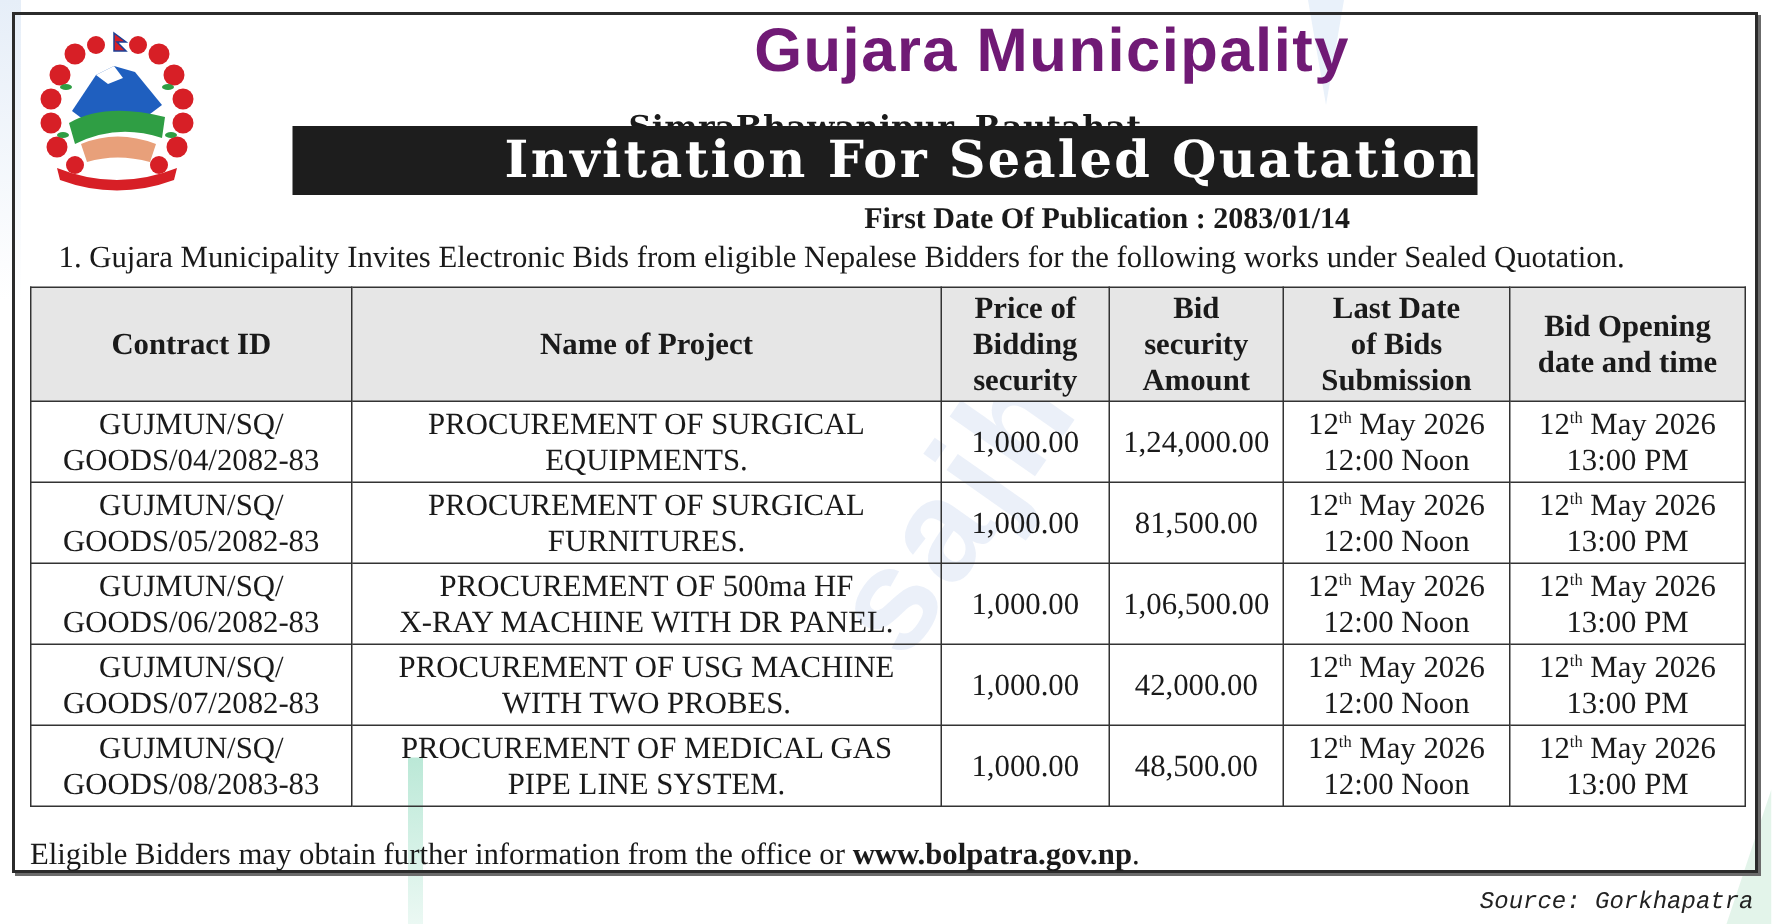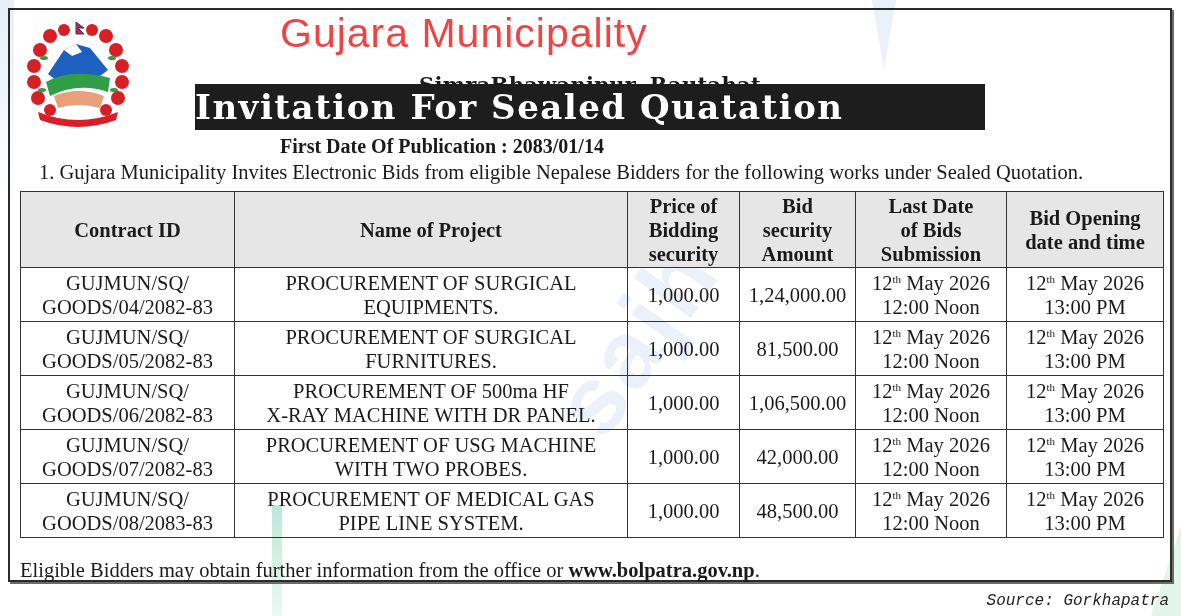--- a/index.html
+++ b/index.html
@@ -23,38 +23,38 @@
 
     .frame {
       position: absolute; left: 8px; top: 8px; width: 1160px; height: 570px;
       border: 2px solid #2b2b2b;
       box-shadow: 2px 2px 0 #6b6b6b;
     }
     .logo {
       position: absolute; left: 20px; top: 16px; width: 116px; height: 116px;
     }
     .org-name {
-      position: absolute; left: 280px; top: 10px; width: 620px; text-align: left;
-      font-family: "Liberation Sans", sans-serif; font-weight: normal; font-size: 41px;
-      letter-spacing: 1px; line-height: 46px; color: #ef4444;
+      position: absolute; left: 280px; top: 10px; width: 620px; text-align: right;
+      font-family: "Liberation Sans", sans-serif; font-weight: bold; font-size: 41px;
+      letter-spacing: 1px; line-height: 46px; color: #701a75;
     }
     .org-address {
       position: absolute; left: 280px; top: 50px; width: 620px; text-align: center;
       font-family: "DejaVu Serif", serif; font-weight: bold; font-size: 21px; line-height: 26px;
       letter-spacing: 0.3px;
       margin-top: 22px;
     }
     .title-band {
       position: absolute; left: 195px; top: 84px; width: 790px; height: 46px;
-      background: #1d1d1d; color: #ffffff; text-align: left;
+      background: #1d1d1d; color: #ffffff; text-align: right;
       font-family: "DejaVu Serif", serif; font-weight: bold; font-size: 34px; line-height: 46px;
       letter-spacing: 1.5px;
     }
     .pub-date {
-      position: absolute; left: 280px; top: 134px; width: 620px; text-align: left;
+      position: absolute; left: 280px; top: 134px; width: 620px; text-align: right;
       font-weight: bold; font-size: 20px; line-height: 24px;
     }
     .intro {
       position: absolute; left: 20px; top: 159px; width: 1150px;
       font-size: 20.5px; line-height: 26px; white-space: nowrap; margin-left: 19px;
     }
     table.bids {
       position: absolute; left: 20px; top: 191px; width: 1143px;
       border-collapse: collapse; table-layout: fixed;
       font-size: 20.5px;

